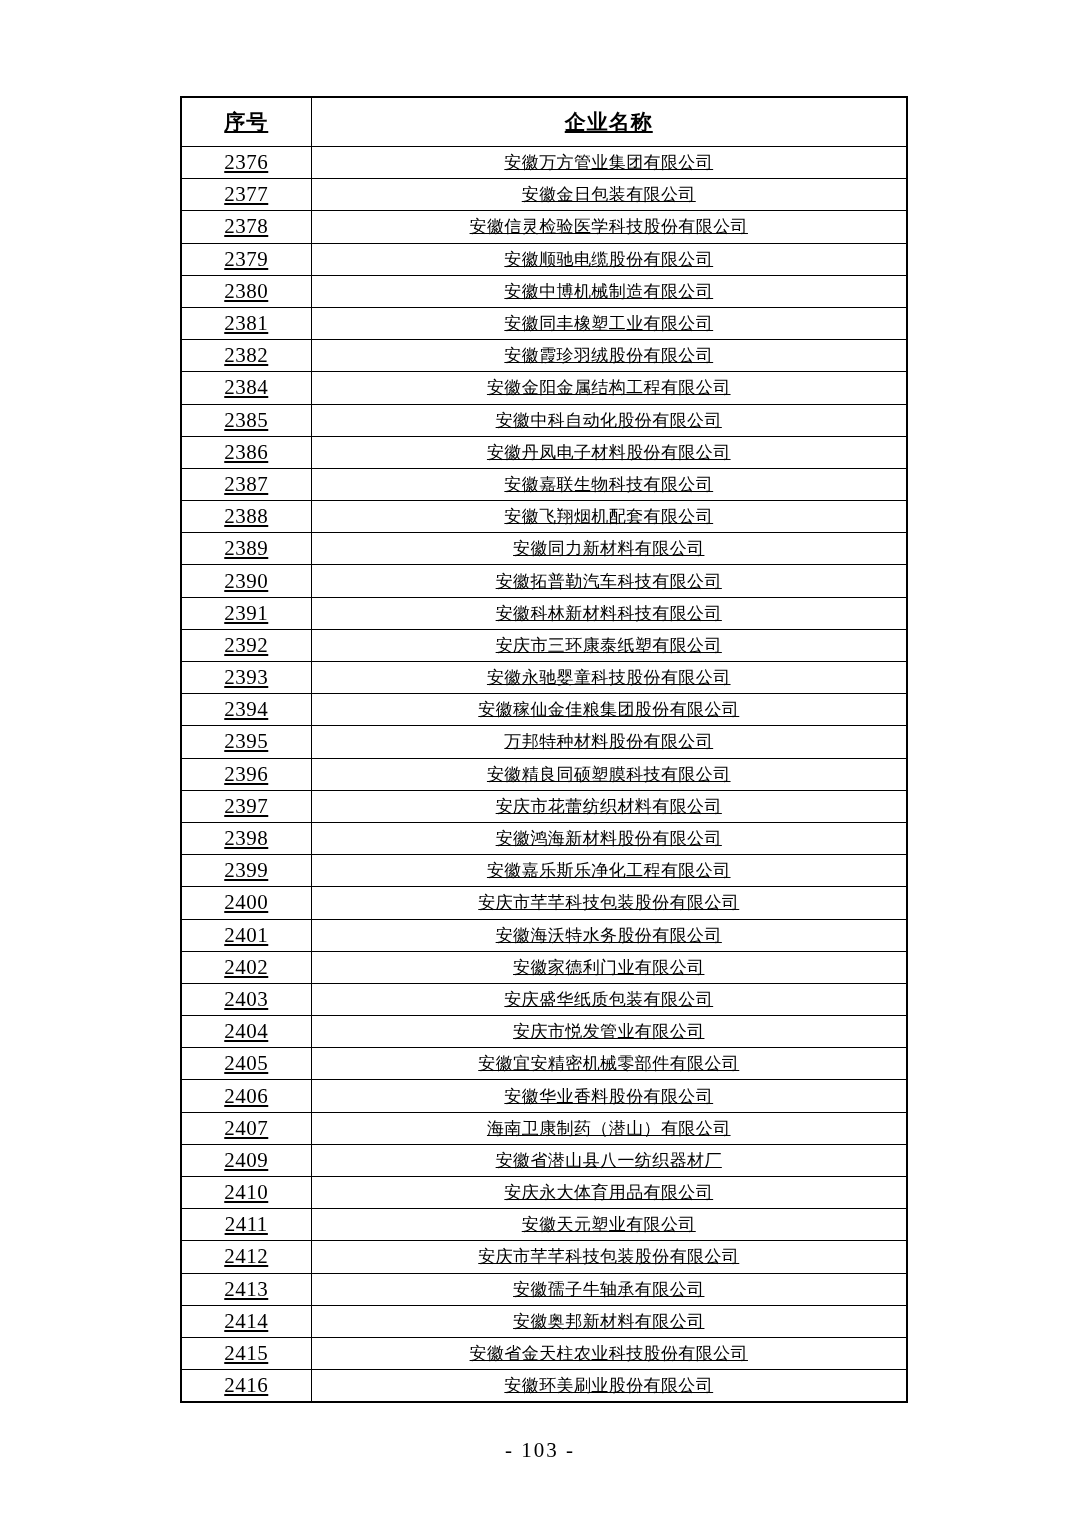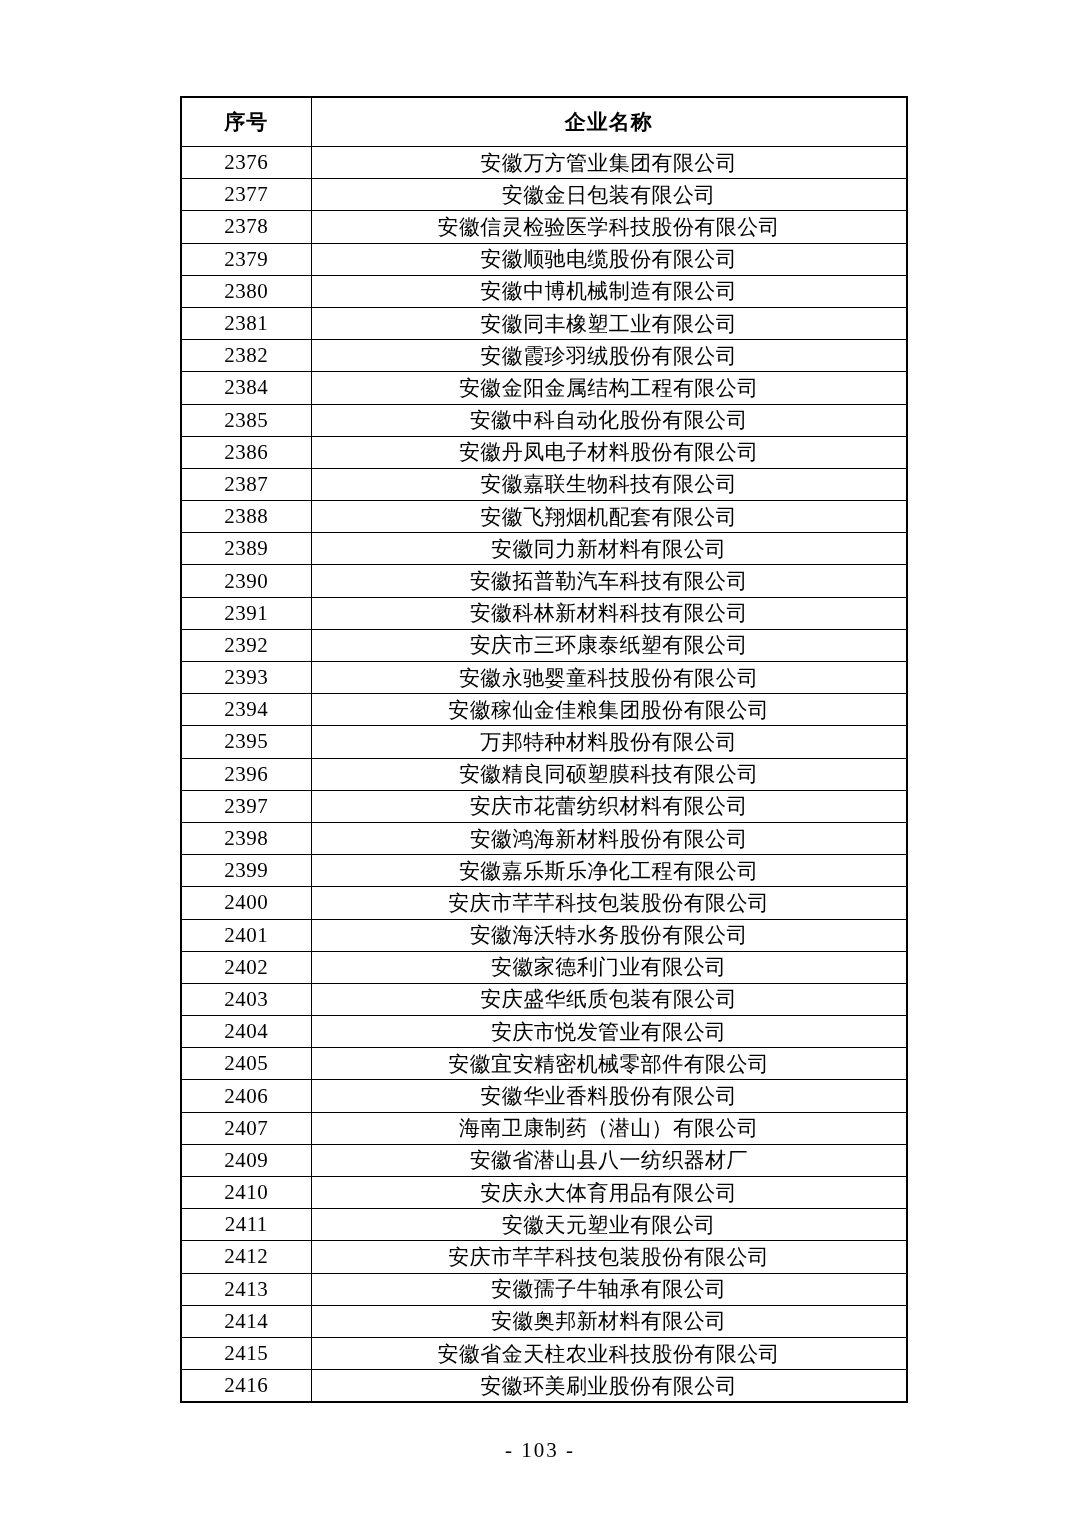--- a/index.html
+++ b/index.html
@@ -42,20 +42,21 @@
   table.list td,
   table.list th {
     border: 1.6px solid #000000;
     padding: 0;
     margin: 0;
   }
 
   
   table.list {
     border: 2.4px solid #000000;
+    text-decoration: underline;
   }
 
   th.hdr-idx, th.hdr-name {
     height: 48px;
     font-weight: bold;
     font-size: 21px;
     letter-spacing: 1px;
     text-align: center;
     vertical-align: middle;
     border-bottom: 2.2px solid #000000;
@@ -67,21 +68,21 @@
     vertical-align: middle;
     font-size: 21px;
     font-family: "Liberation Serif", "DejaVu Serif", serif;
     letter-spacing: 0.5px;
   }
 
   td.name {
     height: 31.2px;
     text-align: center;
     vertical-align: middle;
-    font-size: 21px;
+    font-size: 17px;
     letter-spacing: 0.4px;
     white-space: nowrap;
   }
 
   .footer {
     position: absolute;
     left: 0;
     top: 1438px;
     width: 1080px;
     text-align: center;

